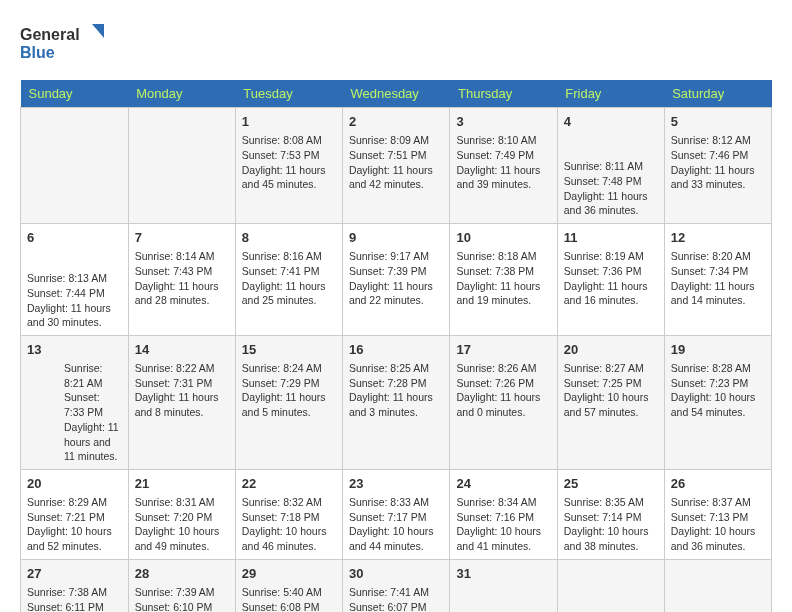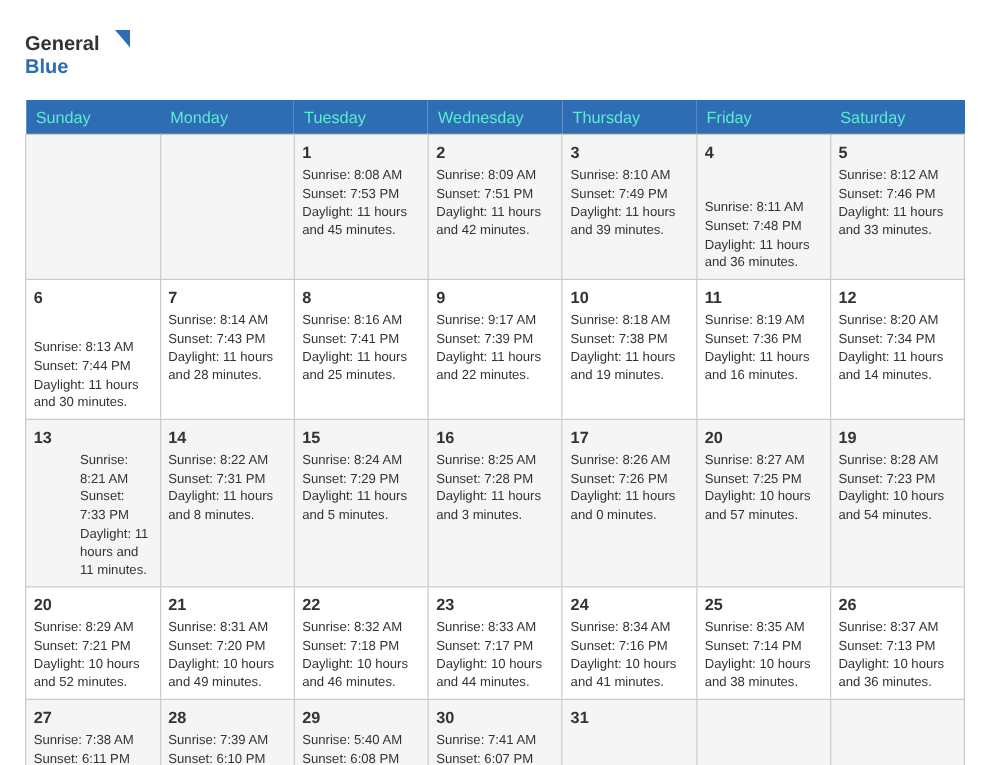--- a/index.html
+++ b/index.html
@@ -34,21 +34,21 @@
       font-size: 16px;
       color: #555;
     }
     table {
       width: 100%;
       border-collapse: collapse;
       font-size: 11px;
     }
     thead tr th {
       background-color: #2e6db4;
-      color: #5eead4;
+      color: #bef264;
       padding: 6px 8px;
       text-align: left;
       font-size: 13px;
       font-weight: normal;
     }
     tbody tr td {
       border: 1px solid #ccc;
       vertical-align: top;
       padding: 5px 6px;
       width: 108px;

